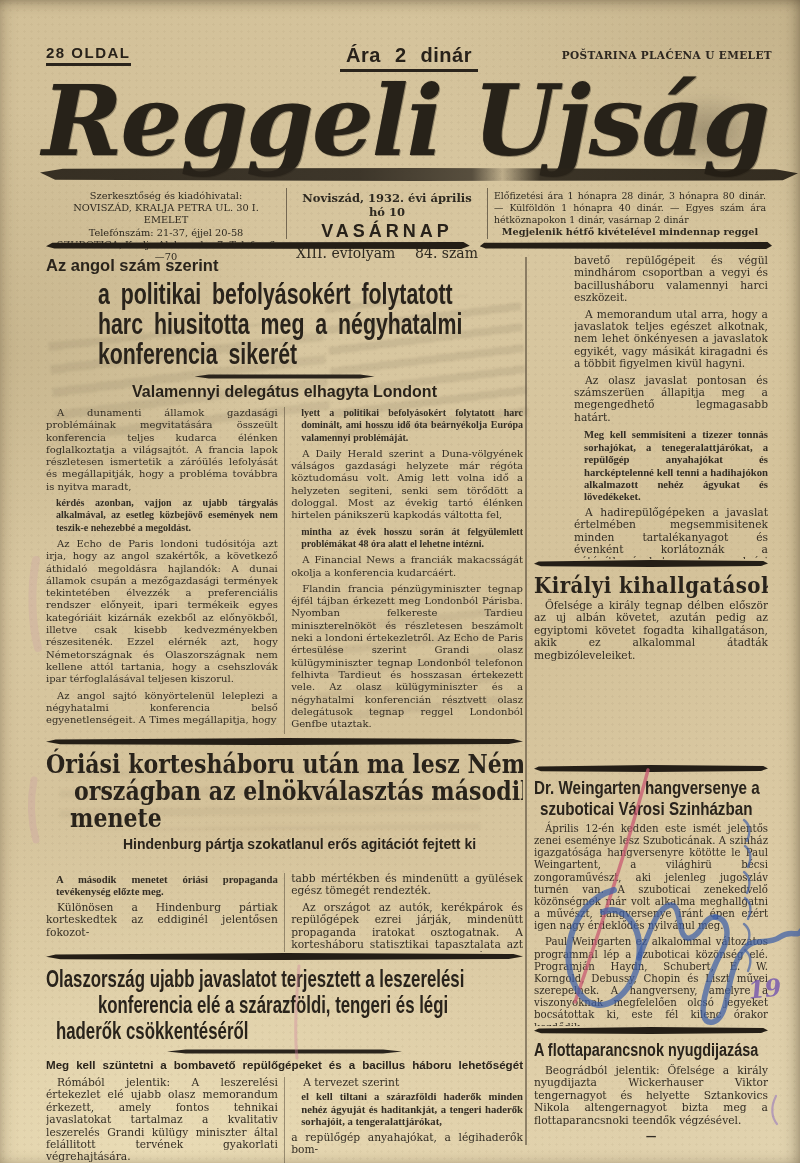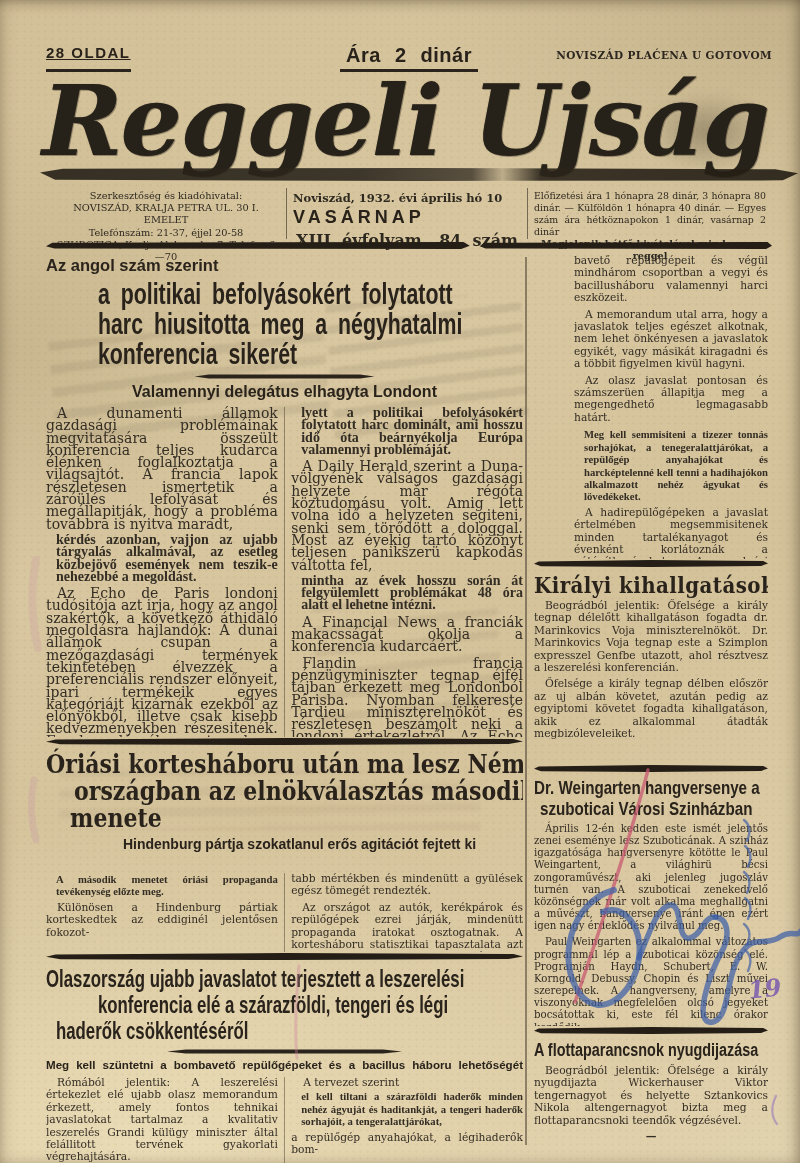--- a/index.html
+++ b/index.html
@@ -23,40 +23,40 @@
   .g2{left:52px;top:330px;width:275px;height:100px;transform:rotate(-5deg);
       background:repeating-linear-gradient(178deg, rgba(72,60,42,.09) 0 9px, rgba(72,60,42,0) 9px 23px);filter:blur(1.2px);}
   .g3{left:645px;top:92px;width:125px;height:80px;background:radial-gradient(closest-side, rgba(45,38,28,.30), rgba(45,38,28,0));filter:blur(5px);}
   .g4{left:315px;top:600px;width:185px;height:120px;transform:rotate(-3deg);
       background:repeating-linear-gradient(177deg, rgba(72,60,42,.07) 0 8px, rgba(72,60,42,0) 8px 22px);filter:blur(1.2px);}
   .g5{left:60px;top:770px;width:420px;height:60px;
       background:repeating-linear-gradient(179deg, rgba(72,60,42,.05) 0 8px, rgba(72,60,42,0) 8px 20px);filter:blur(1.4px);}
   
   .topbar{position:absolute;left:46px;right:28px;top:44px;display:flex;align-items:flex-start;z-index:2;}
   .tb-left{font:700 15px "Liberation Sans",sans-serif;letter-spacing:1.5px;color:#28221a;
-           border-bottom:3px solid #2a241c;padding-bottom:8px;text-decoration:underline;}
+           border-bottom:3px solid #2a241c;padding-bottom:2px;}
   .tb-center{position:absolute;left:50%;transform:translateX(-50%);font:700 20px "Liberation Sans",sans-serif;
              letter-spacing:.5px;word-spacing:8px;color:#28221a;border-bottom:3px solid #2a241c;padding:0 6px 2px;}
   .tb-right{margin-left:auto;font:700 10.5px "DejaVu Serif",serif;letter-spacing:.4px;color:#2d2720;padding-top:5px;}
   
   .masthead{position:absolute;left:34px;right:24px;top:68px;z-index:2;text-align:center;
             font:italic 700 97px/1.1 "DejaVu Serif",serif;letter-spacing:-2px;color:#272219;
             text-shadow:1px 1px 0 rgba(40,33,24,.35), 0 0 1px rgba(40,33,24,.4);}
   .mast-bar{position:absolute;left:40px;right:2px;top:168px;height:13px;z-index:2;opacity:.9;
             background:linear-gradient(90deg,#251f16 0%,#2c261d 42%,#4a4234 57%,rgba(74,63,47,.2) 61%,#2a241a 66%,#221c13 100%);
             clip-path:polygon(0 35%,3% 5%,50% 0,97% 10%,100% 40%,98% 95%,50% 100%,2% 90%);}
   
   .infobar{position:absolute;left:46px;right:28px;top:188px;height:51px;display:flex;z-index:2;color:#2e2920;}
   .cell{padding:2px 6px;box-sizing:border-box;}
   .c-left{width:240px;text-align:center;font-size:9.8px;line-height:12.2px;}
-  .c-mid{width:242px;border-left:1.5px solid rgba(50,42,32,.6);border-right:1.5px solid rgba(50,42,32,.6);
-         text-align:left;padding-top:3px;}
+  .c-mid{width:202px;border-left:1.5px solid rgba(50,42,32,.6);border-right:1.5px solid rgba(50,42,32,.6);
+         text-align:center;padding-top:3px;}
   .c-mid .date{font-size:11.5px;font-weight:700;}
   .c-mid .day{font:700 18px "Liberation Sans",sans-serif;letter-spacing:4px;margin-top:2px;color:#28221a;}
-  .c-mid .volrow{display:flex;justify-content:space-between;font-size:16px;font-weight:700;margin-top:3px;padding:0 3px;}
+  .c-mid .volrow{display:flex;justify-content:space-between;font-size:14px;font-weight:400;margin-top:3px;padding:0 3px;}
   .c-right{flex:1;font-size:9.4px;line-height:12px;text-align:justify;}
   .c-right .pubnote{text-align:center;font-weight:700;font-size:9.7px;}
   
   .dbl-bar{position:absolute;left:46px;right:28px;top:242px;height:7px;display:flex;gap:10px;z-index:2;}
   .dbl-bar .seg{background:#241e16;clip-path:polygon(0 60%,1.5% 10%,98.5% 0,100% 55%,98% 100%,2% 92%);}
   .dbl-bar .s1{flex:1.45;} .dbl-bar .s2{flex:1;}
   
   .col-main{position:absolute;left:46px;top:255px;width:477px;z-index:2;}
   .vrule-main{position:absolute;left:525px;top:257px;height:888px;width:1.5px;background:rgba(60,50,38,.5);z-index:2;}
   .col-side{position:absolute;left:534px;top:255px;width:234px;z-index:2;}
@@ -87,21 +87,21 @@
   .hw{font:700 18.5px/20.5px "Liberation Sans",sans-serif;color:#29231b;white-space:nowrap;
       transform:scaleX(.82);transform-origin:0 50%;}
   .hw.i1{margin-left:6px;}
   .hf{font:700 18px/20px "Liberation Sans",sans-serif;color:#29231b;white-space:nowrap;
       transform:scaleX(.8);transform-origin:0 50%;margin-bottom:5px;}
   
   .cols{display:flex;align-items:flex-start;}
   .col{flex:1;min-width:0;}
   .crule{width:1.4px;background:rgba(60,50,38,.45);margin:0 6px;align-self:stretch;}
   .body p{margin:0 0 4px;font-size:10.7px;line-height:12.4px;text-align:justify;color:#332d24;}
-  .art1 .body p{font-size:14px;line-height:12.3px;}
+  .art1 .body p{font-size:10px;line-height:12.3px;}
   .wein .body p{font-size:10.2px;line-height:12.15px;}
   .ind{text-indent:11px;}
   .bld{font-weight:700;padding-left:10px;color:#2b251c;font-family:Liberation Serif, serif;}
   .endmark{text-align:center !important;font-weight:700;}
   
   .marks{position:absolute;left:0;top:0;width:800px;height:1163px;z-index:6;pointer-events:none;}
   .anno19{position:absolute;left:748px;top:974px;z-index:6;font:italic 700 24px "DejaVu Serif",serif;
           color:#7a5cae;transform:rotate(-6deg);opacity:.85;}
 </style>
 </head>
@@ -111,21 +111,21 @@
 
   <div class="ghost g1"></div>
   <div class="ghost g2"></div>
   <div class="ghost g3"></div>
   <div class="ghost g4"></div>
   <div class="ghost g5"></div>
 
   <div class="topbar">
     <span class="tb-left">28 OLDAL</span>
     <span class="tb-center">Ára 2 dinár</span>
-    <span class="tb-right">NOVISZÁD PLAĆENA U GOTOVOM</span>
+    <span class="tb-right">POŠTARINA PLAĆENA U EMELET</span>
   </div>
 
   <div class="masthead">Reggeli Ujság</div>
   <div class="mast-bar"></div>
 
   <div class="infobar">
     <div class="cell c-left">
       <div>Szerkesztőség és kiadóhivatal:</div>
       <div>NOVISZÁD, KRALJA PETRA UL. 30 I. EMELET</div>
       <div>Telefónszám: 21-37, éjjel 20-58</div>
@@ -163,21 +163,21 @@
         <div class="col">
           <p class="ind">A dunamenti államok gazdasági problémáinak megvitatására összeült konferencia teljes kudarca élénken foglalkoztatja a világsajtót. A francia lapok részletesen ismertetik a záróülés lefolyását és megállapitják, hogy a probléma továbbra is nyitva maradt,</p>
           <p class="bld">kérdés azonban, vajjon az ujabb tárgyalás alkalmával, az esetleg közbejövő események nem teszik-e nehezebbé a megoldást.</p>
           <p class="ind">Az Echo de Paris londoni tudósitója azt irja, hogy az angol szakértők, a következő áthidaló megoldásra hajlandók: A dunai államok csupán a mezőgazdasági termények tekintetében élvezzék a preferenciális rendszer előnyeit, ipari termékeik egyes kategóriáit kizárnák ezekből az előnyökből, illetve csak kisebb kedvezményekben részesitenék. Ezzel elérnék azt, hogy Németországnak és Olaszországnak nem kellene attól tartania, hogy a csehszlovák ipar térfoglalásával teljesen kiszorul.</p>
           <p class="ind">Az angol sajtó könyörtelenül leleplezi a négyhatalmi konferencia belső egyenetlenségeit. A Times megállapitja, hogy</p>
 
         </div>
         <div class="crule"></div>
         <div class="col">
           <p class="bld">lyett a politikai befolyásokért folytatott harc dominált, ami hosszu idő óta beárnyékolja Európa valamennyi problémáját.</p>
-          <p class="ind">A Daily Herald szerint a Duna-völgyének válságos gazdasági helyzete már régóta köztudomásu volt. Amig lett volna idő a helyzeten segiteni, senki sem törődött a dologgal. Most az évekig tartó közönyt teljesen pánikszerü kapkodás váltotta fel,</p>
+          <p class="ind">A Daily Herald szerint a Duna-völgyének válságos gazdasági helyzete már régóta köztudomásu volt. Amig lett volna idő a helyzeten segiteni, senki sem törődött a dologgal. Most az évekig tartó élénken hirtelen pánikszerü kapkodás váltotta fel,</p>
           <p class="bld">mintha az évek hosszu során át felgyülemlett problémákat 48 óra alatt el lehetne intézni.</p>
           <p class="ind">A Financial News a franciák makacsságát okolja a konferencia kudarcáért.</p>
           <p class="ind">Flandin francia pénzügyminiszter tegnap éjfél tájban érkezett meg Londonból Párisba. Nyomban felkereste Tardieu miniszterelnököt és részletesen beszámolt neki a londoni értekezletről. Az Echo de Paris értesülése szerint Grandi olasz külügyminiszter tegnap Londonból telefonon felhivta Tardieut és hosszasan értekezett vele. Az olasz külügyminiszter és a négyhatalmi konferencián résztvett olasz delegátusok tegnap reggel Londonból Genfbe utaztak.</p>
 
         </div>
       </div>
     </section>
 
     <section class="art2">
       <div class="trule"></div>
@@ -228,21 +228,20 @@
       <p>bavető repülőgépeit és végül mindhárom csoportban a vegyi és bacillusháboru valamennyi harci eszközeit.</p>
       <p class="ind">A memorandum utal arra, hogy a javaslatok teljes egészet alkotnak, nem lehet önkényesen a javaslatok egyikét, vagy másikát kiragadni és a többit figyelmen kivül hagyni.</p>
       <p class="ind">Az olasz javaslat pontosan és számszerüen állapitja meg a megengedhető legmagasabb határt.</p>
       <p class="bld">Meg kell semmisiteni a tizezer tonnás sorhajókat, a tenegeralattjárókat, a repülőgép anyahajókat és harcképtelenné kell tenni a hadihajókon alkalmazott nehéz ágyukat és lövedékeket.</p>
       <p class="ind">A hadirepülőgépeken a javaslat értelmében megsemmisitenek minden tartalékanyagot és évenként korlátoznák a pótépítkezéseket. A polgári léghajózás terén a javaslat értelmében az üzemek állandó nemzetközi ellenőrzése lépne érvénybe.</p>
     </section>
 
     <section class="kiraly">
       <div class="trule"></div>
       <div class="hk">Királyi kihallgatások</div>
-      <p class="ind">Beográdból jelentik: Őfelsége a király tegnap délelőtt kihallgatáson fogadta dr. Marinkovics Voja miniszterelnököt. Dr. Marinkovics Voja tegnap este a Szimplon expresszel Genfbe utazott, ahol résztvesz a leszerelési konferencián.</p>
       <p class="ind">Őfelsége a király tegnap délben először az uj albán követet, azután pedig az egyiptomi követet fogadta kihallgatáson, akik ez alkalommal átadták megbizóleveleiket.</p>
     </section>
 
     <section class="wein">
       <div class="trule"></div>
       <div class="hw">Dr. Weingarten hangversenye a</div>
       <div class="hw i1">szuboticai Városi Szinházban</div>
       <div class="body" style="margin-top:4px;">
         <p class="ind">Április 12-én kedden este ismét jelentős zenei eseménye lesz Szuboticának. A szinház igazgatósága hangversenyre kötötte le Paul Weingartent, a világhirü bécsi zongoraművészt, aki jelenleg jugoszláv turnén van. A szuboticai zenekedvelő közönségnek már volt alkalma meghallgatni a művészt, hangversenye iránt épen ezért igen nagy érdeklődés nyilvánul meg.</p>
         <p class="ind">Paul Weingarten ez alkalommal változatos programmal lép a szuboticai közönség elé. Programján Haydn, Schubert, E. W. Korngold, Debussy, Chopin és Liszt művei szerepelnek. A hangverseny, amelyre a viszonyoknak megfelelően olcsó jegyeket bocsátottak ki, este fél kilenc órakor kezdődik.</p>

